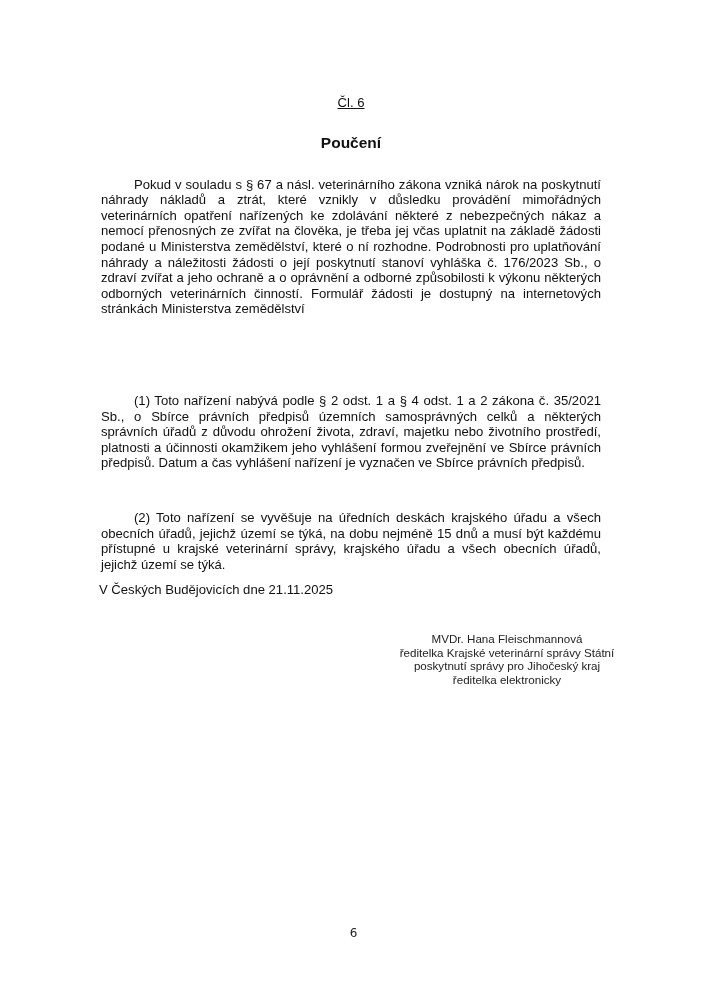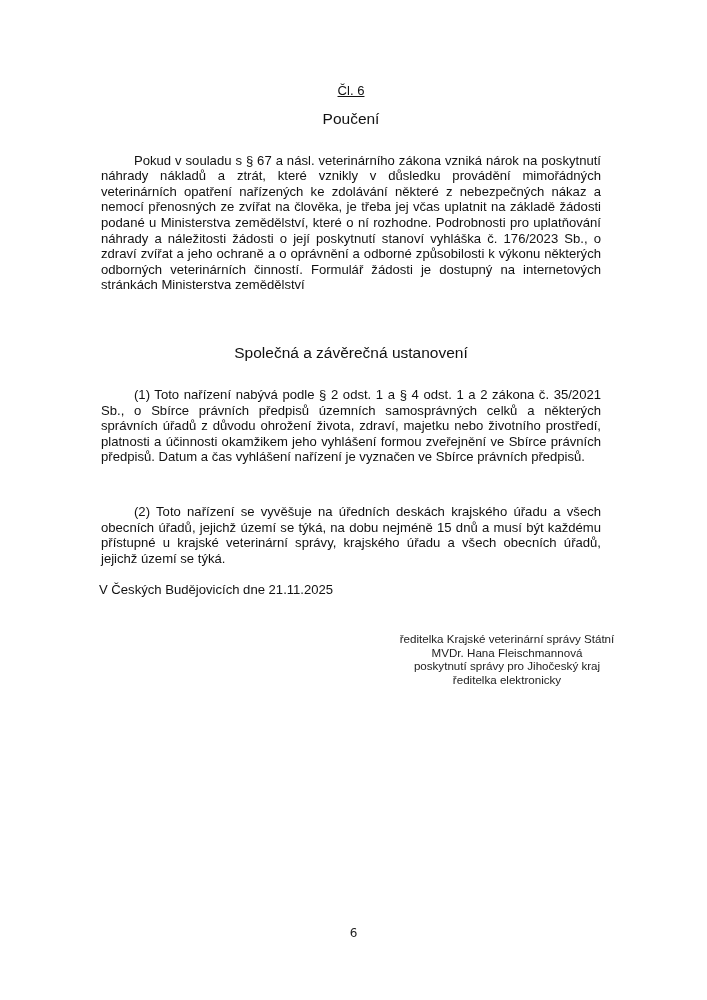--- a/index.html
+++ b/index.html
@@ -1,21 +1,21 @@
 <!DOCTYPE html>
 <html><head>
 <meta charset="utf-8">
 <style>
   html, body { margin: 0; padding: 0; background: #ffffff; }
   body { width: 707px; height: 1000px; position: relative; overflow: hidden;
          font-family: "Liberation Sans", sans-serif; color: #111111; }
   .page { position: absolute; left: 0; top: 0; width: 707px; height: 1000px; background: #fff; }
   .content { position: absolute; left: 85px; top: 83px; width: 532px; font-size: 13.1px; line-height: 15.6px; }
-  .article-num { text-align: center; margin: 0; text-decoration: underline; }
-  .article-title { text-align: center; font-weight: normal; font-size: 15.5px; line-height: 18px; margin: 0; }
+  .article-num { text-align: center; margin: 12px; text-decoration: underline; }
+  .article-title { text-align: center; font-weight: bold; font-size: 15.5px; line-height: 18px; margin: 0; }
   p { margin: 16px; text-align: justify; text-indent: 33px; }
   .gap-a { height: 11px; }
   .gap-b { height: 11px; }
   .gap-c { height: 24px; }
   .gap-d { height: 9px; }
   .gap-e { height: 7px; }
   .place-date { position: absolute; left: 85px; top: 568px; font-size: 13.1px; margin: 14px; text-indent: 0; }
   .signature { position: absolute; left: 390px; top: 632px; width: 234px; text-align: center;
                font-size: 11.6px; line-height: 13.6px; color: #222; }
   .signature div { white-space: nowrap; }
@@ -27,31 +27,30 @@
 
 <div class="page">
   <div class="content">
     <div class="article-num">Čl. 6</div>
     <div class="gap-a"></div>
     <div class="article-title">Poučení</div>
     <div class="gap-d"></div>
     <p>Pokud v souladu s § 67 a násl. veterinárního zákona vzniká nárok na poskytnutí náhrady nákladů a ztrát, které vznikly v důsledku provádění mimořádných veterinárních opatření nařízených ke zdolávání některé z nebezpečných nákaz a nemocí přenosných ze zvířat na člověka, je třeba jej včas uplatnit na základě žádosti podané u Ministerstva zemědělství, které o ní rozhodne. Podrobnosti pro uplatňování náhrady a náležitosti žádosti o její poskytnutí stanoví vyhláška č. 176/2023 Sb., o zdraví zvířat a jeho ochraně a o oprávnění a odborné způsobilosti k výkonu některých odborných veterinárních činností. Formulář žádosti je dostupný na internetových stránkách Ministerstva zemědělství</p>
     <div class="gap-c"></div>
     <div class="gap-b"></div>
-    <div class="article-title">Společná a závěrečná ustanovení</div>
     <div class="gap-d"></div>
     <p>(1) Toto nařízení nabývá podle § 2 odst. 1 a § 4 odst. 1 a 2 zákona č. 35/2021 Sb., o Sbírce právních předpisů územních samosprávných celků a některých správních úřadů z důvodu ohrožení života, zdraví, majetku nebo životního prostředí, platnosti a účinnosti okamžikem jeho vyhlášení formou zveřejnění ve Sbírce právních předpisů. Datum a čas vyhlášení nařízení je vyznačen ve Sbírce právních předpisů.</p>
     <div class="gap-e"></div>
     <p>(2) Toto nařízení se vyvěšuje na úředních deskách krajského úřadu a všech obecních úřadů, jejichž území se týká, na dobu nejméně 15 dnů a musí být každému přístupné u krajské veterinární správy, krajského úřadu a všech obecních úřadů, jejichž území se týká.</p>
     <div class="gap-e"></div>
   </div>
 
   <div class="place-date">V Českých Budějovicích dne 21.11.2025</div>
 
   <div class="signature">
+    <div>MVDr. Hana Fleischmannová</div>
     <div>ředitelka Krajské veterinární správy Státní</div>
-    <div>MVDr. Hana Fleischmannová</div>
     <div>poskytnutí správy pro Jihočeský kraj</div>
     <div>ředitelka elektronicky</div>
   </div>
 
   <div class="page-number">6</div>
 </div>
 
 </body></html>

